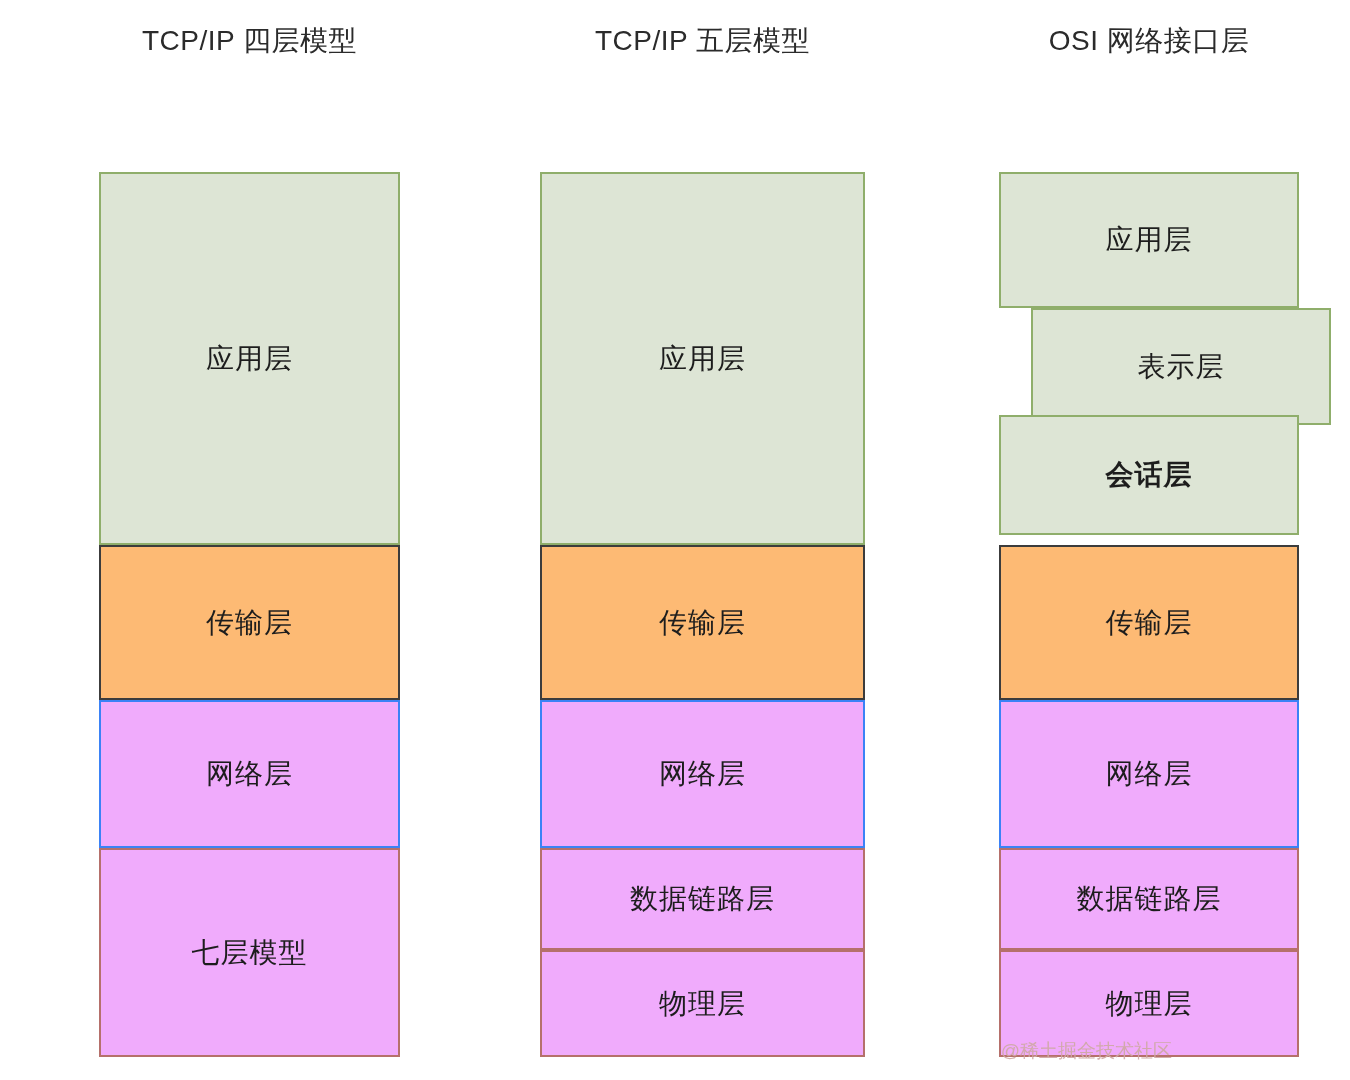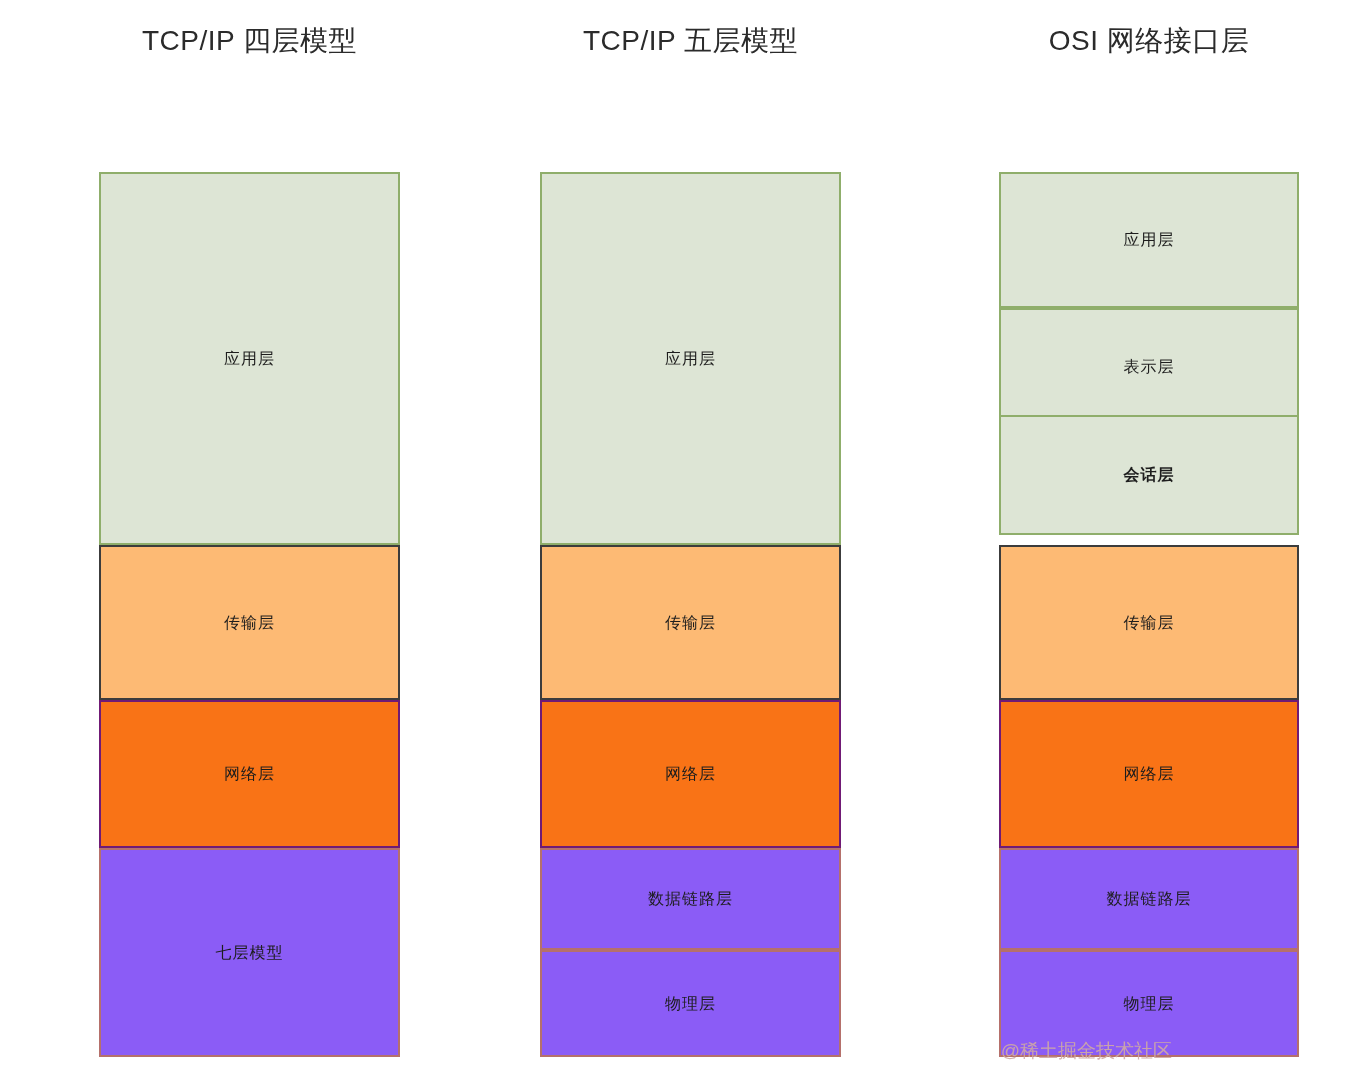--- a/index.html
+++ b/index.html
@@ -44,42 +44,42 @@
   .layer {
     position: absolute;
     left: 0;
     width: 100%;
     box-sizing: border-box;
     display: flex;
     align-items: center;
     justify-content: center;
   }
   .layer-label {
-    font-size: 16px;
+    font-size: 28px;
     line-height: 30px;
     color: #1d1d1d;
     letter-spacing: 1px;
     white-space: nowrap;
   }
   
   .fill-app {
     background: #dde5d5;
     border: 2px solid #8fae6b;
   }
   .fill-transport {
     background: #fdba74;
     border: 2px solid #3c3c3c;
   }
   .fill-network {
-    background: #f97316;
-    border: 2px solid #701a75;
+    background: #f0abfc;
+    border: 2px solid #3b82f6;
     justify-content: center;
   }
   .fill-link {
-    background: #8b5cf6;
+    background: #f0abfc;
     border: 2px solid #b5706b;
   }
   .watermark {
     position: absolute;
     right: 24px;
     bottom: 20px;
     font-size: 19px;
     line-height: 18px;
     color: #cfa9a5;
     white-space: nowrap;
@@ -100,21 +100,21 @@
           <span class="layer-label">传输层</span>
         </div>
         <div class="layer fill-network" style="top: 700px; height: 148px;">
           <span class="layer-label">网络层</span>
         </div>
         <div class="layer fill-link" style="top: 848px; height: 209px;">
           <span class="layer-label">七层模型</span>
         </div>
       </div>
     </div>
-    <div class="column" style="left: 540px; width: 301px;">
+    <div class="column" style="left: 540px; width: 301px; padding-left: 24px;">
       <div class="col-title">TCP/IP 五层模型</div>
       <div class="stack" style="top: 0px;">
         <div class="layer fill-app" style="top: 172px; height: 373px;">
           <span class="layer-label">应用层</span>
         </div>
         <div class="layer fill-transport" style="top: 545px; height: 155px;">
           <span class="layer-label">传输层</span>
         </div>
         <div class="layer fill-network" style="top: 700px; height: 148px;">
           <span class="layer-label">网络层</span>
@@ -126,21 +126,21 @@
           <span class="layer-label">物理层</span>
         </div>
       </div>
     </div>
     <div class="column" style="left: 999px; width: 300px;">
       <div class="col-title">OSI 网络接口层</div>
       <div class="stack" style="top: 0px;">
         <div class="layer fill-app" style="top: 172px; height: 136px;">
           <span class="layer-label">应用层</span>
         </div>
-        <div class="layer fill-app" style="top: 308px; height: 117px;">
+        <div class="layer fill-app" style="top: 308px; height: 117px; margin-left: 32px;">
           <span class="layer-label">表示层</span>
         </div>
         <div class="layer fill-app" style="top: 415px; height: 120px; font-weight: bold;">
           <span class="layer-label">会话层</span>
         </div>
         <div class="layer fill-transport" style="top: 545px; height: 155px;">
           <span class="layer-label">传输层</span>
         </div>
         <div class="layer fill-network" style="top: 700px; height: 148px;">
           <span class="layer-label">网络层</span>

